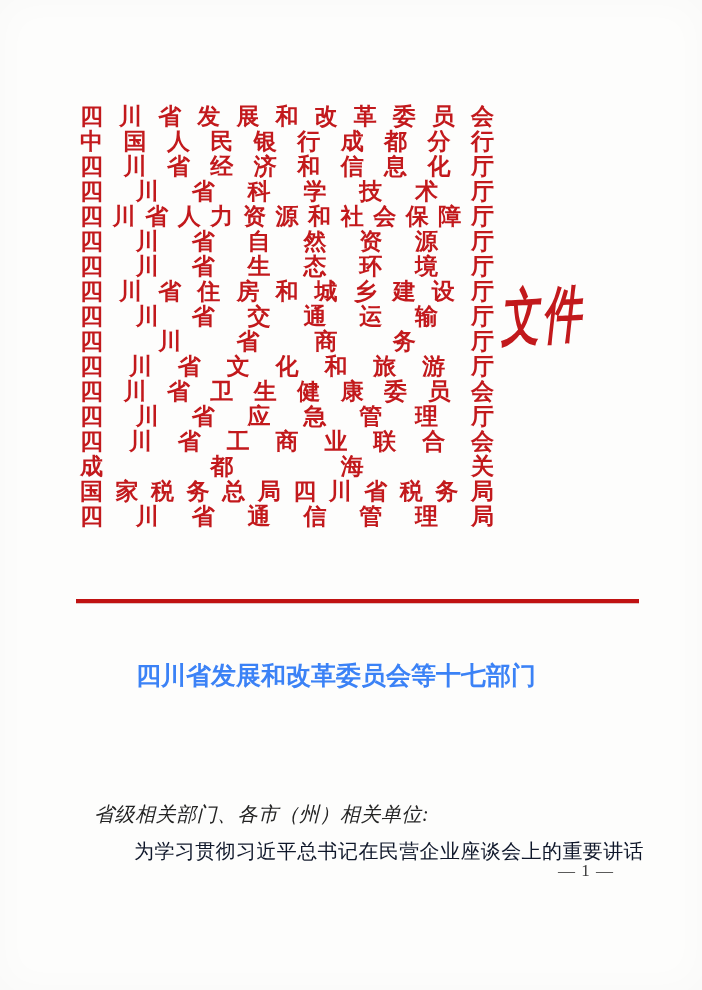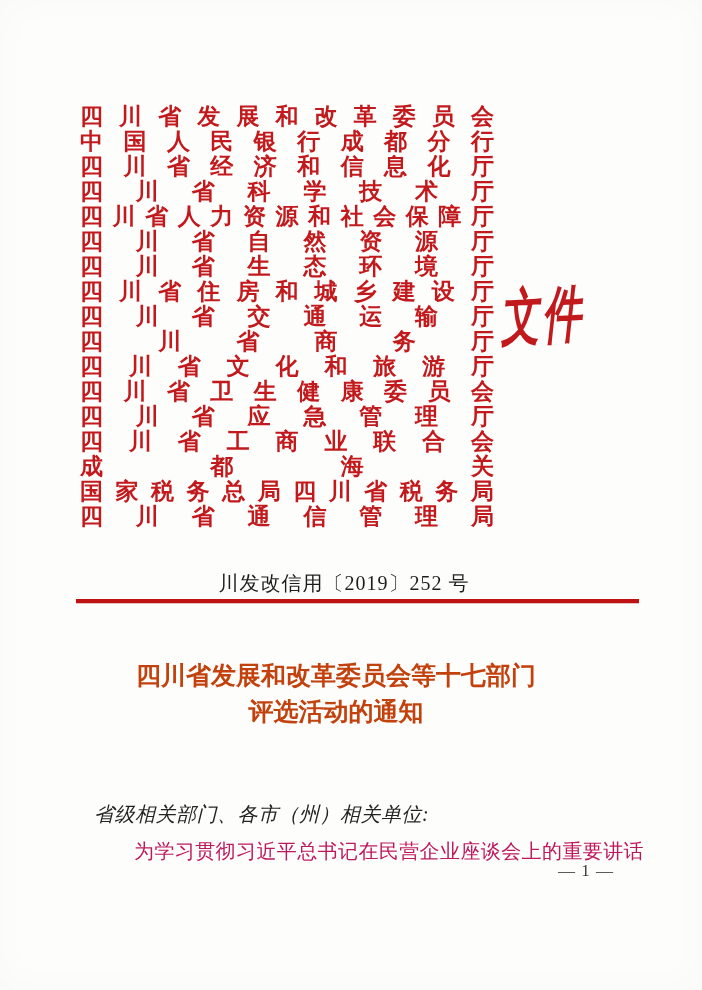--- a/index.html
+++ b/index.html
@@ -77,41 +77,41 @@
   
   .title {
     position: absolute;
     top: 658px;
     left: 0;
     width: 672px;
     text-align: center;
     font-size: 25px;
     line-height: 36px;
     font-weight: bold;
-    color: #c2410c;
+    color: #3b82f6;
   }
 
   
   .salutation {
     position: absolute;
     left: 94px;
     top: 801px;
     font-size: 20px;
     color: #242424;
     letter-spacing: 0.5px;
     white-space: nowrap;
     font-style: italic;
   }
   .paragraph {
     position: absolute;
     left: 134px;
     top: 838px;
     width: 492px;
     font-size: 20px;
-    color: #be185d;
+    color: #0f172a;
     letter-spacing: 0.4px;
     white-space: nowrap;
   }
 
   
   .page-number {
     position: absolute;
     top: 861px;
     left: 0;
     width: 702px;
@@ -313,27 +313,25 @@
         <span>通</span>
         <span>信</span>
         <span>管</span>
         <span>理</span>
         <span>局</span>
       </div>
     </div>
 
   <div class="doc-mark">文件</div>
 
-  <div class="doc-number">川发改信用〔2019〕252 号</div>
 
   <div class="red-rule"></div>
 
   <div class="title">
     <div>四川省发展和改革委员会等十七部门</div>
-    <div>评选活动的通知</div>
   </div>
 
   <div class="salutation">省级相关部门、各市（州）相关单位:</div>
 
   <div class="paragraph">为学习贯彻习近平总书记在民营企业座谈会上的重要讲话</div>
 
   <div class="page-number">— 1 —</div>
 
 </div>
 

